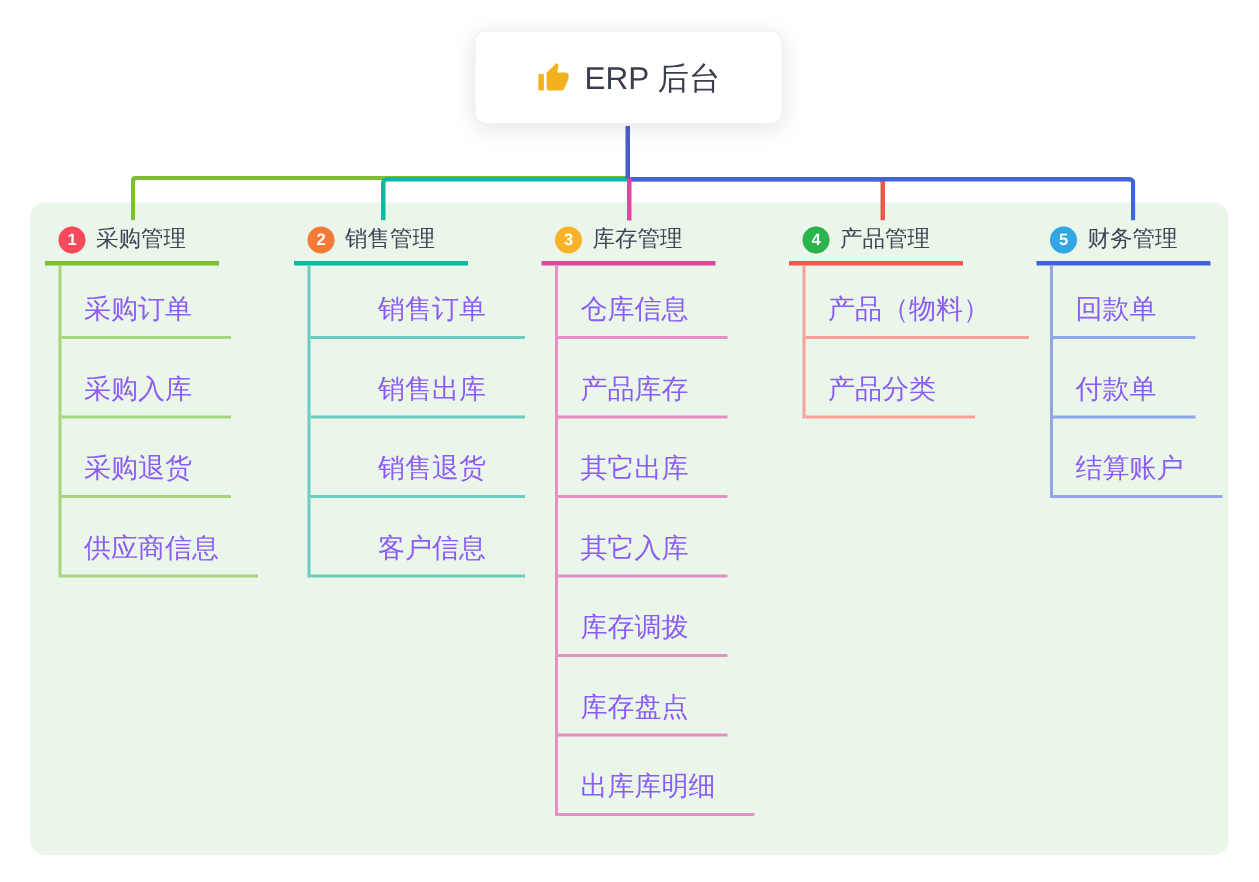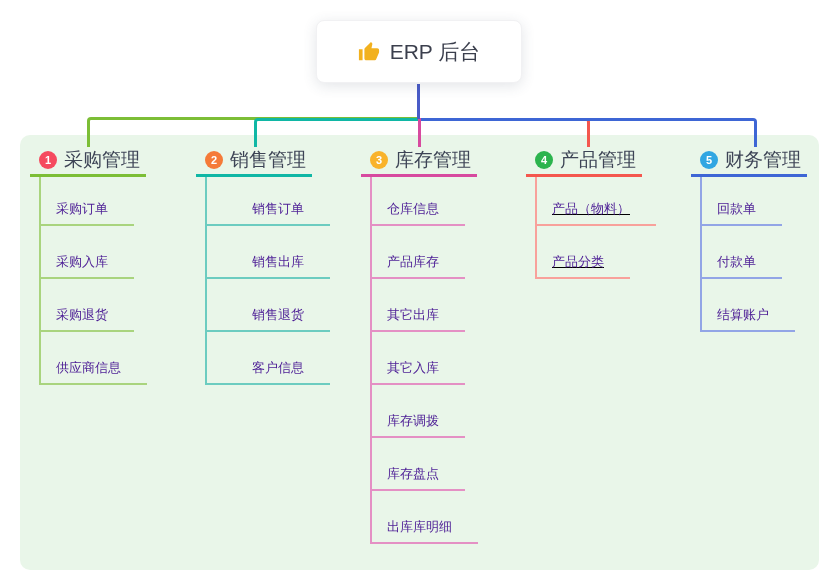--- a/index.html
+++ b/index.html
@@ -31,28 +31,28 @@
   .e5 { left:418px; top:118px; width:339px; height:29px; border-color:#3e66d5; }
   .e3 { left:418px; top:118px; width:3px;  height:29px; background:#d74a9f; }
 
   
   .branch { position:absolute; top:145px; width:160px; }
   .bhead { height:32px; display:flex; align-items:center; width:116px;
     cursor:pointer; }
   .badge { width:18px; height:18px; border-radius:50%; margin-left:9px;
     color:#ffffff; font-size:11px; font-weight:bold;
     display:flex; align-items:center; justify-content:center; flex:none; }
-  .blabel { margin-left:7px; font-size:19px; font-weight:500; color:#3d4456;
+  .blabel { margin-left:7px; font-size:15px; font-weight:500; color:#3d4456;
     white-space:nowrap; }
   .kids { margin-left:9px; border-left:2px solid; }
   .kid { display:block; width:fit-content; height:53px;
     padding:0 26px 4px 15px; border-bottom:2px solid;
     display:flex; align-items:flex-end; cursor:pointer; }
   .kid:first-child { height:49px; }
-  .kid span { font-size:13px; color:#4c1d95; white-space:nowrap;
+  .kid span { font-size:18px; color:#8b5cf6; white-space:nowrap;
     padding-bottom:2px; }
 
   
   .b1 .bhead { border-bottom:3px solid #7cbe36; }
   .b1 .badge { background:#f54a5e; }
   .b1 .kids  { border-left-color:#a9d47e; }
   .b1 .kid   { border-bottom-color:#a9d47e; }
 
   .b2 .bhead { border-bottom:3px solid #10b7a5; }
   .b2 .badge { background:#f57a38; }
@@ -60,21 +60,21 @@
   .b2 .kid   { border-bottom-color:#6cccc0;padding-left:45px; }
 
   .b3 .bhead { border-bottom:3px solid #d74a9f; }
   .b3 .badge { background:#f9b32b; }
   .b3 .kids  { border-left-color:#e490c4; }
   .b3 .kid   { border-bottom-color:#e490c4; }
 
   .b4 .bhead { border-bottom:3px solid #f4574e; }
   .b4 .badge { background:#2cb44e; }
   .b4 .kids  { border-left-color:#f8a19b; }
-  .b4 .kid   { border-bottom-color:#f8a19b;text-decoration:underline; }
+  .b4 .kid   { border-bottom-color:#f8a19b; }
 
   .b5 .bhead { border-bottom:3px solid #3e66d5; }
   .b5 .badge { background:#31a6e2; }
   .b5 .kids  { border-left-color:#92a5e6; }
   .b5 .kid   { border-bottom-color:#92a5e6; }
 
   .b1 { left:30px; }
   .b2 { left:196px; }
   .b3 { left:361px; }
   .b4 { left:526px; }

